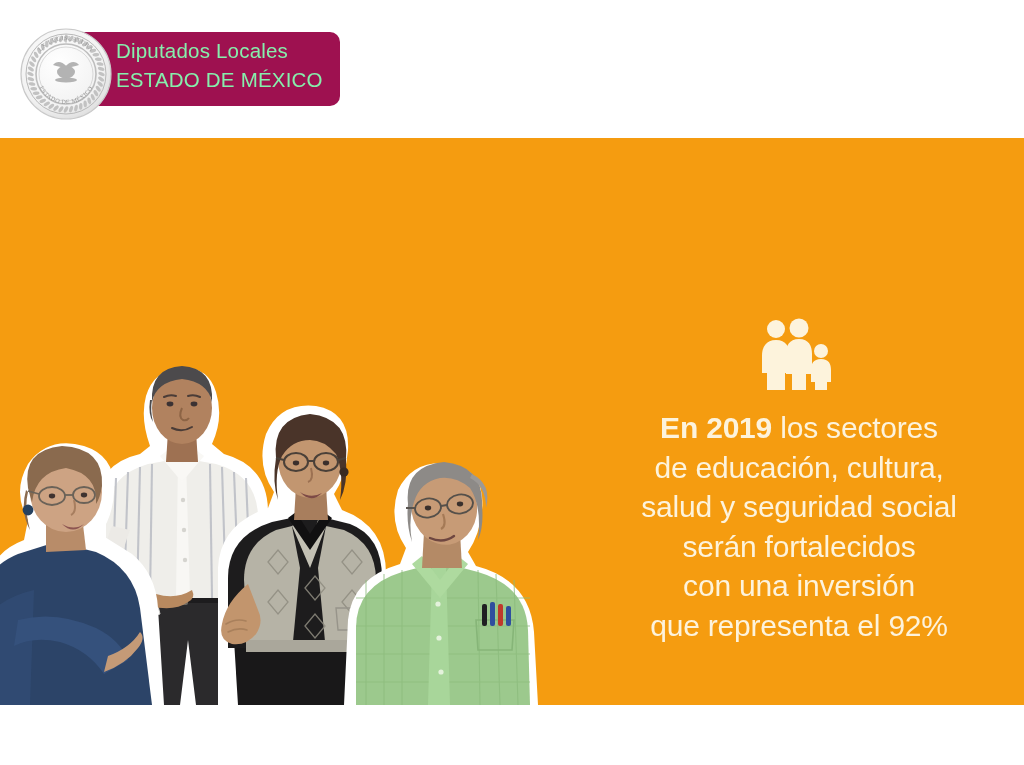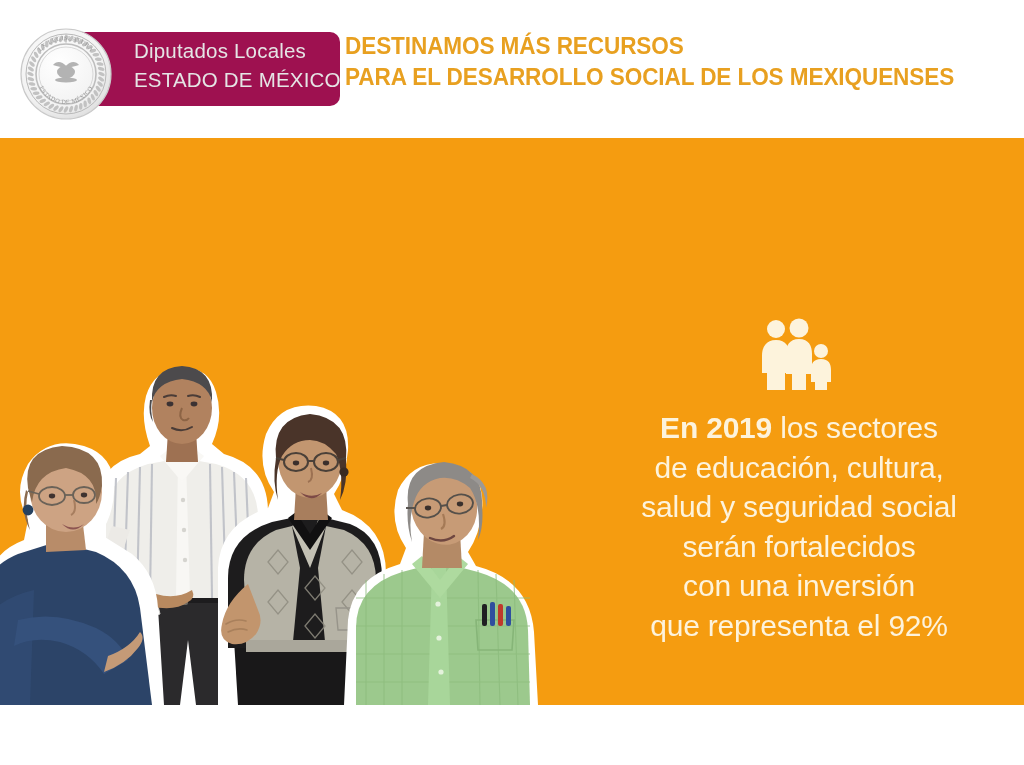--- a/index.html
+++ b/index.html
@@ -24,22 +24,22 @@
     position:absolute;left:20px;top:28px;
     width:320px;height:82px;
   }
   #logo-badge{
     position:absolute;left:44px;top:4px;
     width:276px;height:74px;
     background:#9E1150;
     border-radius:10px;
   }
   #logo-badge .l1,#logo-badge .l2{
-    position:absolute;left:70px;
-    color:#e5e5e5;
+    position:absolute;left:52px;
+    color:#86efac;
     letter-spacing:.2px;
     white-space:nowrap;
   }
   #logo-badge .l1{top:7px;font-size:20.5px;font-weight:400;}
   #logo-badge .l2{top:36px;font-size:20.5px;font-weight:400;}
 
   #seal{
     position:absolute;left:0px;top:0px;width:92px;height:92px;
   }
 
@@ -190,24 +190,20 @@
           </text>
           <text>
             <textPath href="#botArc" startOffset="50%" text-anchor="middle">ESTADO DE MÉXICO</textPath>
           </text>
         </g>
         <path id="topArc" d="M12,46 A34,34 0 0,1 80,46" fill="none"></path>
         <path id="botArc" d="M16,46 A30,30 0 0,0 76,46" fill="none"></path>
       </svg>
     </div>
 
-    <div id="header-title">
-      <div class="hl">DESTINAMOS MÁS RECURSOS</div>
-      <div class="hl">PARA EL DESARROLLO SOCIAL DE LOS MEXIQUENSES</div>
-    </div>
   </div>
 
   <div id="panel">
 
     <svg id="photo" viewBox="0 0 600 437" preserveAspectRatio="xMinYMax meet">
       <defs>
         <clipPath id="pclip">
             <rect x="0" y="0" width="600" height="437"></rect>
           </clipPath>
       </defs>

